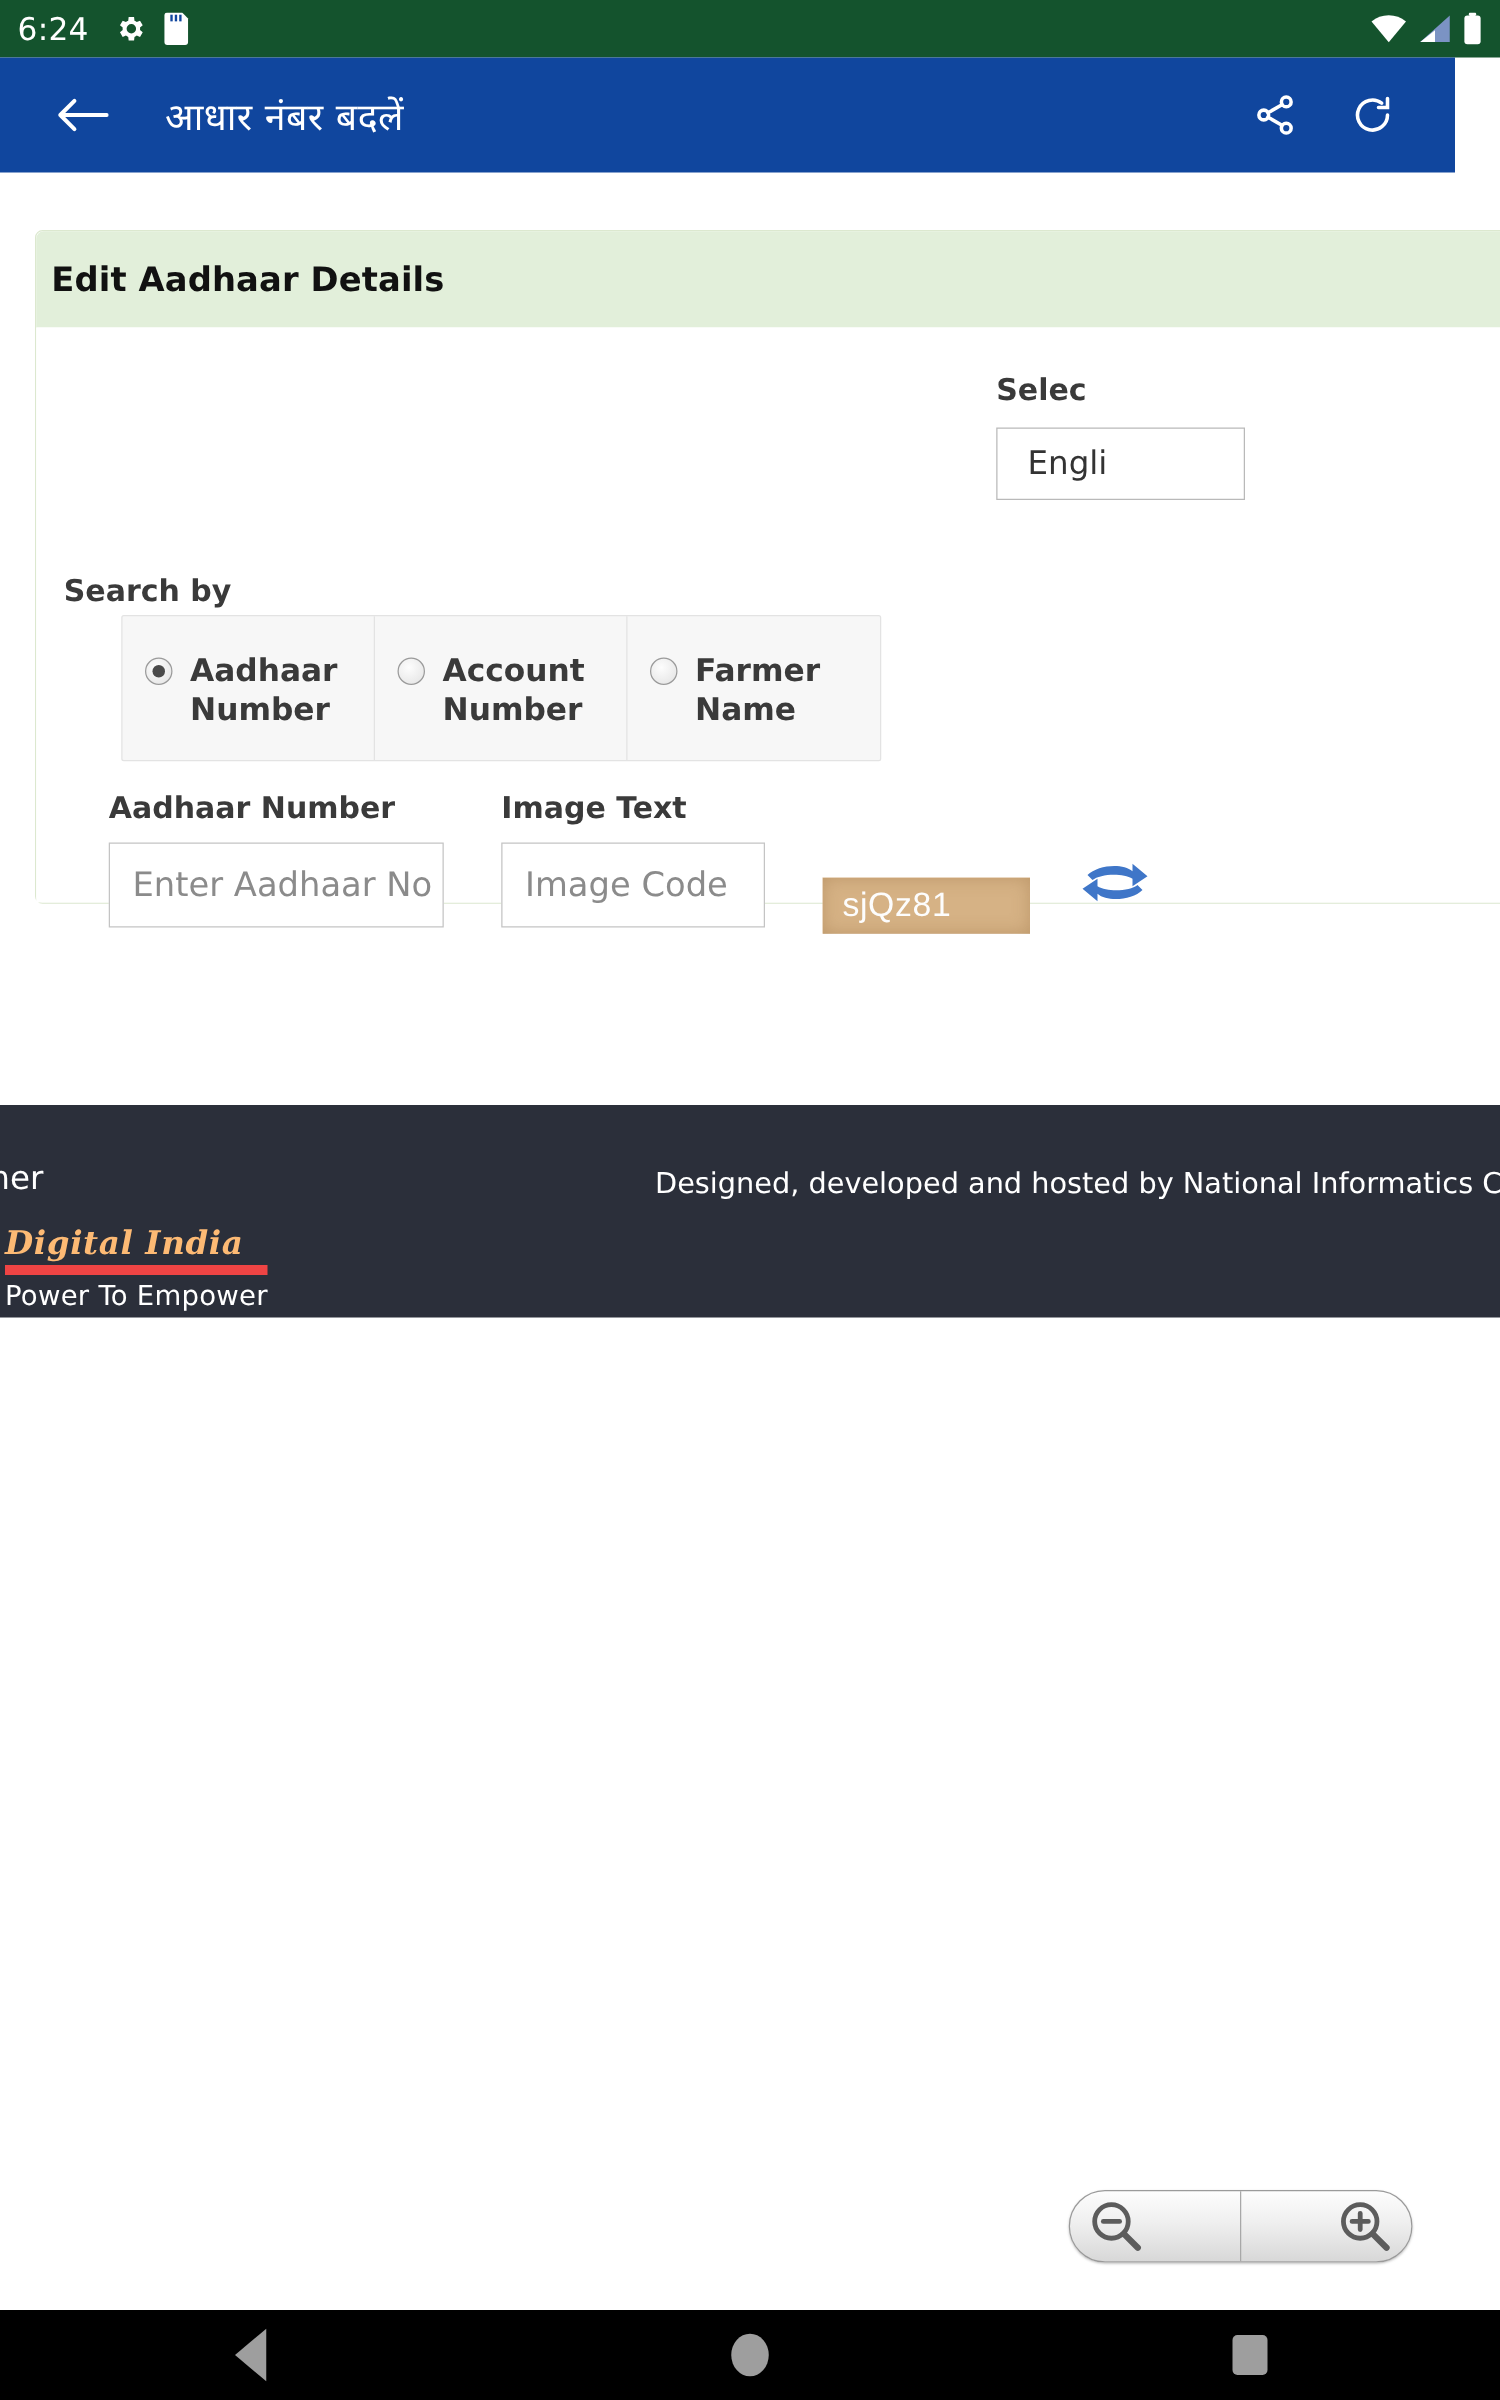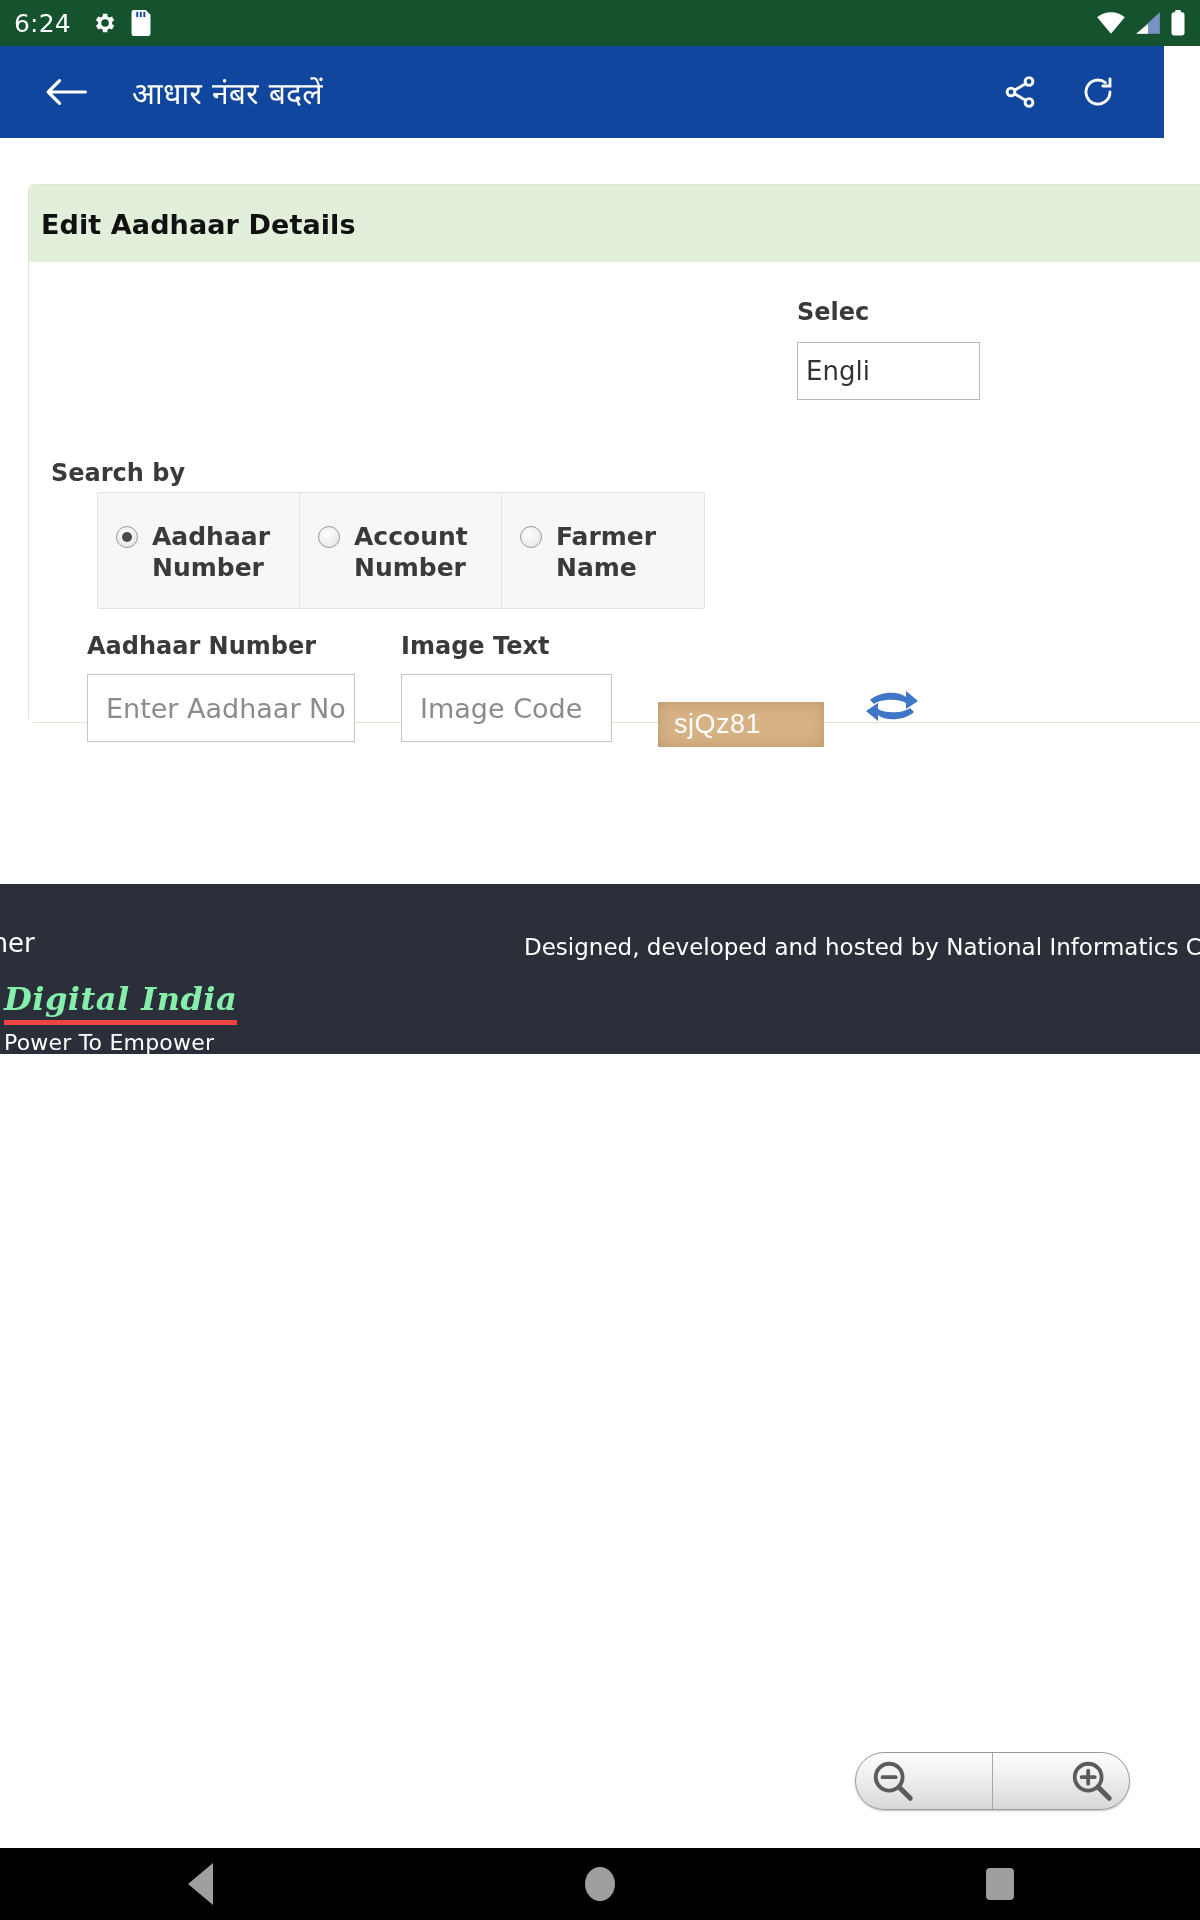--- a/index.html
+++ b/index.html
@@ -60,22 +60,22 @@
   }
   .card-head h2 {
     font-size: 27px; font-weight: 700; color: #111; padding-left: 12px; letter-spacing: .1px;
   }
   .card-body { background: #fff; padding: 0; position: relative; height: 460px; }
 
   
   .lang-wrap { position: absolute; right: 250px; top: 36px; width: 300px; }
   .lang-label { font-size: 24px; font-weight: 700; color: #3a3a3a; margin-bottom: 16px; }
   .lang-select {
-    width: 183px; height: 58px; border: 1px solid #b9b9b9; background: #fff;
-    display: flex; align-items: center; padding: 0 8px; font-size: 26px; color: #333;
+    width: 199px; height: 58px; border: 1px solid #b9b9b9; background: #fff;
+    display: flex; align-items: center; padding: 0 24px; font-size: 26px; color: #333;
   }
 
   
   .searchby-label {
     position: absolute; left: 22px; top: 197px;
     font-size: 24px; font-weight: 700; color: #3a3a3a;
   }
   .radio-row {
     position: absolute; left: 68px; top: 230px;
     display: flex; border: 1px solid #e3e3e3; background: #f7f7f7; border-radius: 2px;
@@ -125,21 +125,21 @@
   }
   .footer .disclaimer {
     position: absolute; left: -62px; top: 44px; font-size: 26px; color: #fff; white-space: nowrap;
   }
   .footer .credit {
     position: absolute; left: 524px; top: 50px; font-size: 23px; color: #ffffff; white-space: nowrap;
   }
   .logo { position: absolute; left: 4px; top: 96px; }
   .logo .li1 {
     font-family: "DejaVu Serif", serif; font-style: italic; font-weight: 700;
-    font-size: 32px; color: #86efac; border-bottom: 5px solid #ef4444; padding-bottom: 2px; letter-spacing: .5px;
+    font-size: 26px; color: #fdba74; border-bottom: 8px solid #ef4444; padding-bottom: 2px; letter-spacing: .5px;
   }
   .logo .li2 { font-size: 22px; color: #fff; margin-top: 5px; letter-spacing: .2px; }
 
   
   .zoomctl {
     position: absolute; left: 855px; top: 1752px; width: 275px; height: 58px;
     border-radius: 29px; border: 1px solid #9a9a9a;
     background: linear-gradient(180deg,#fdfdfd 0%,#efefef 45%,#d8d8d8 100%);
     display: flex; box-shadow: 0 1px 2px rgba(0,0,0,.25);
   }

